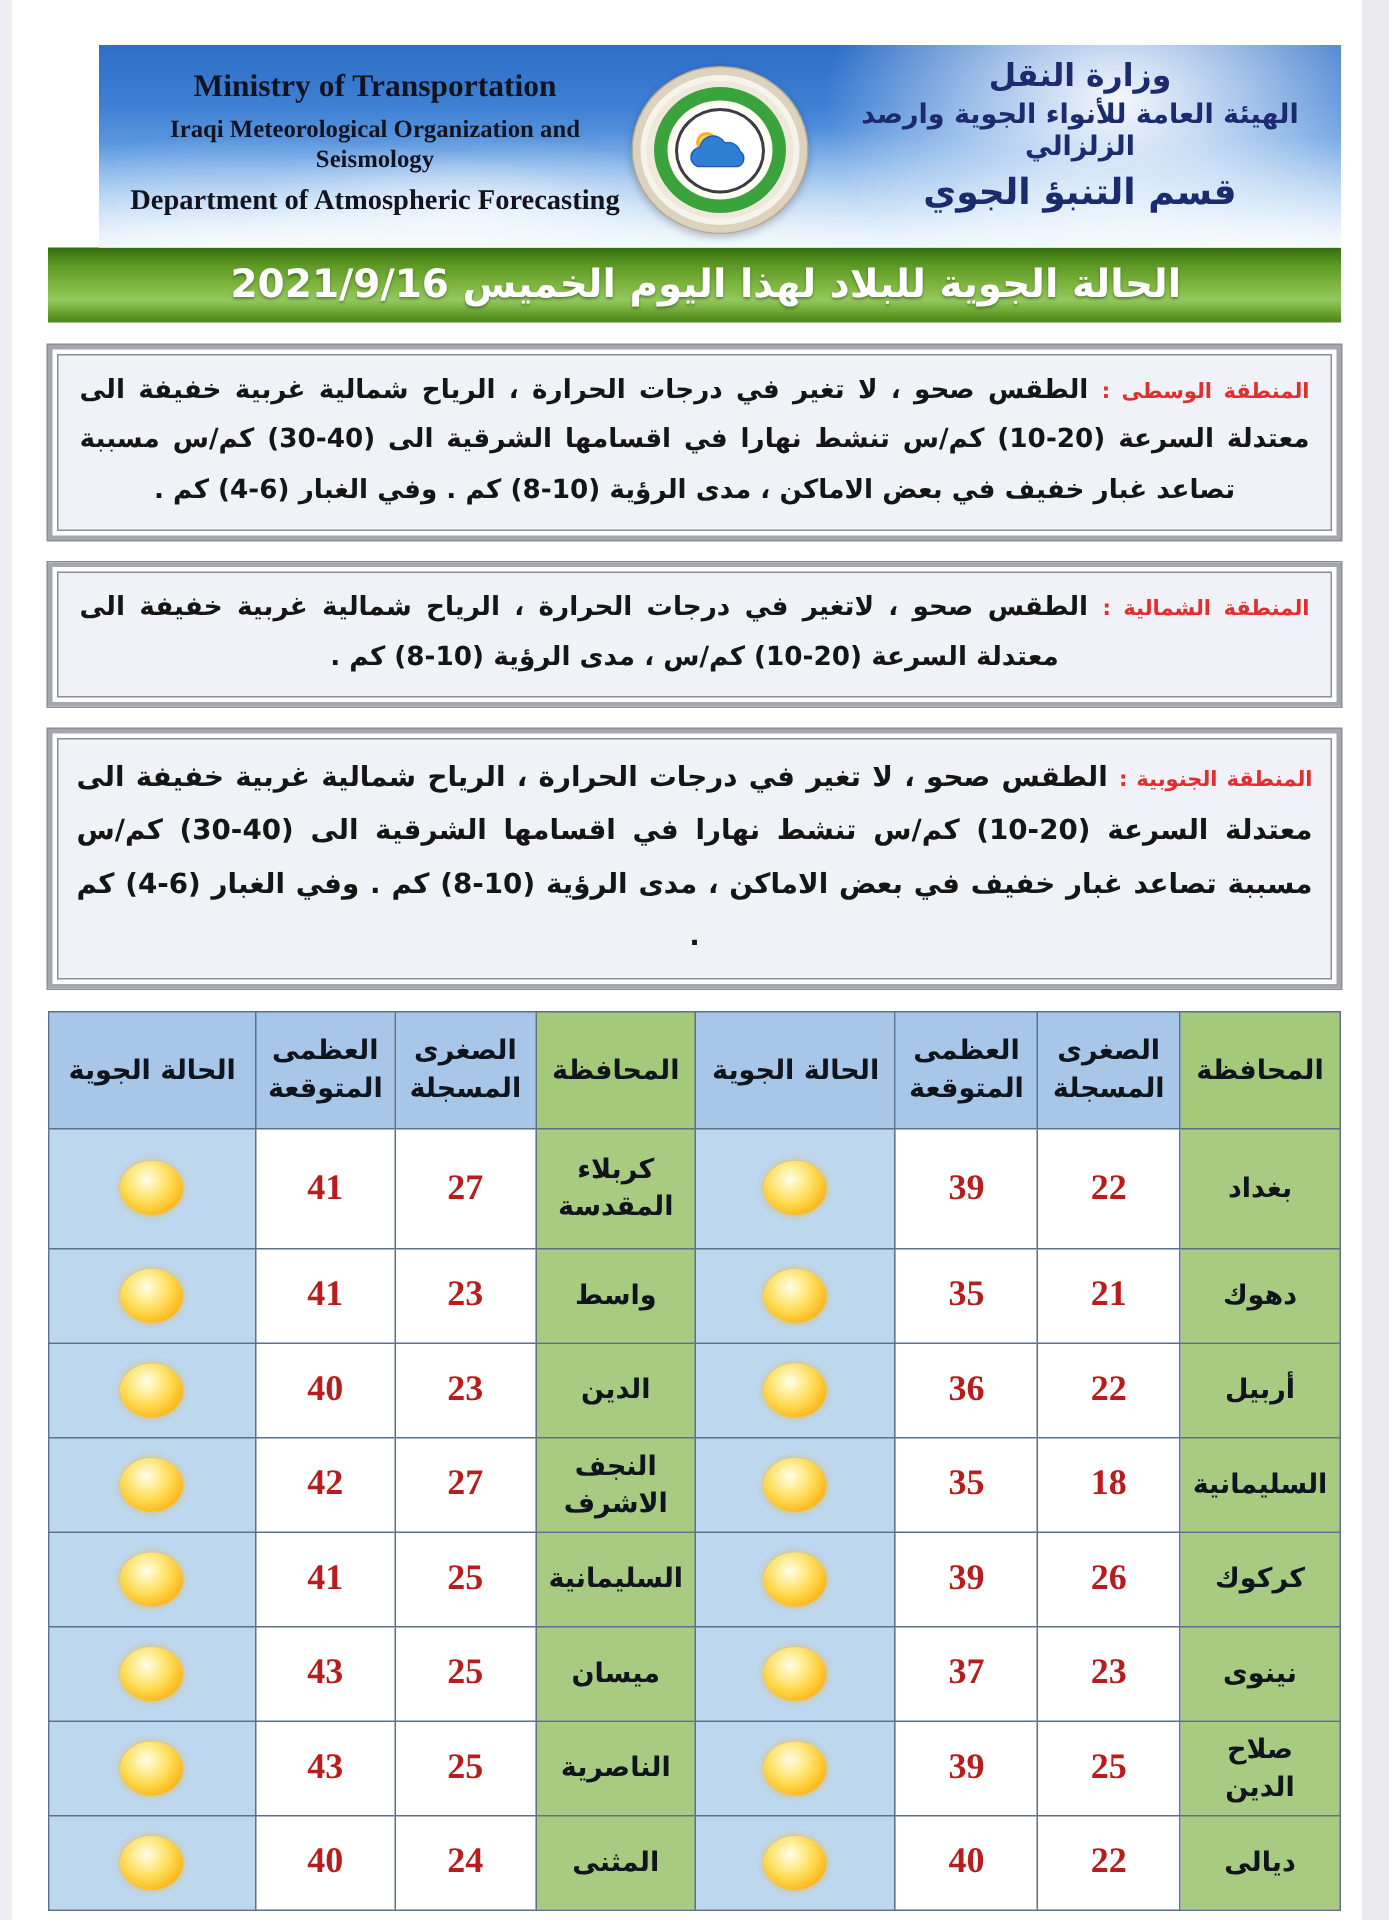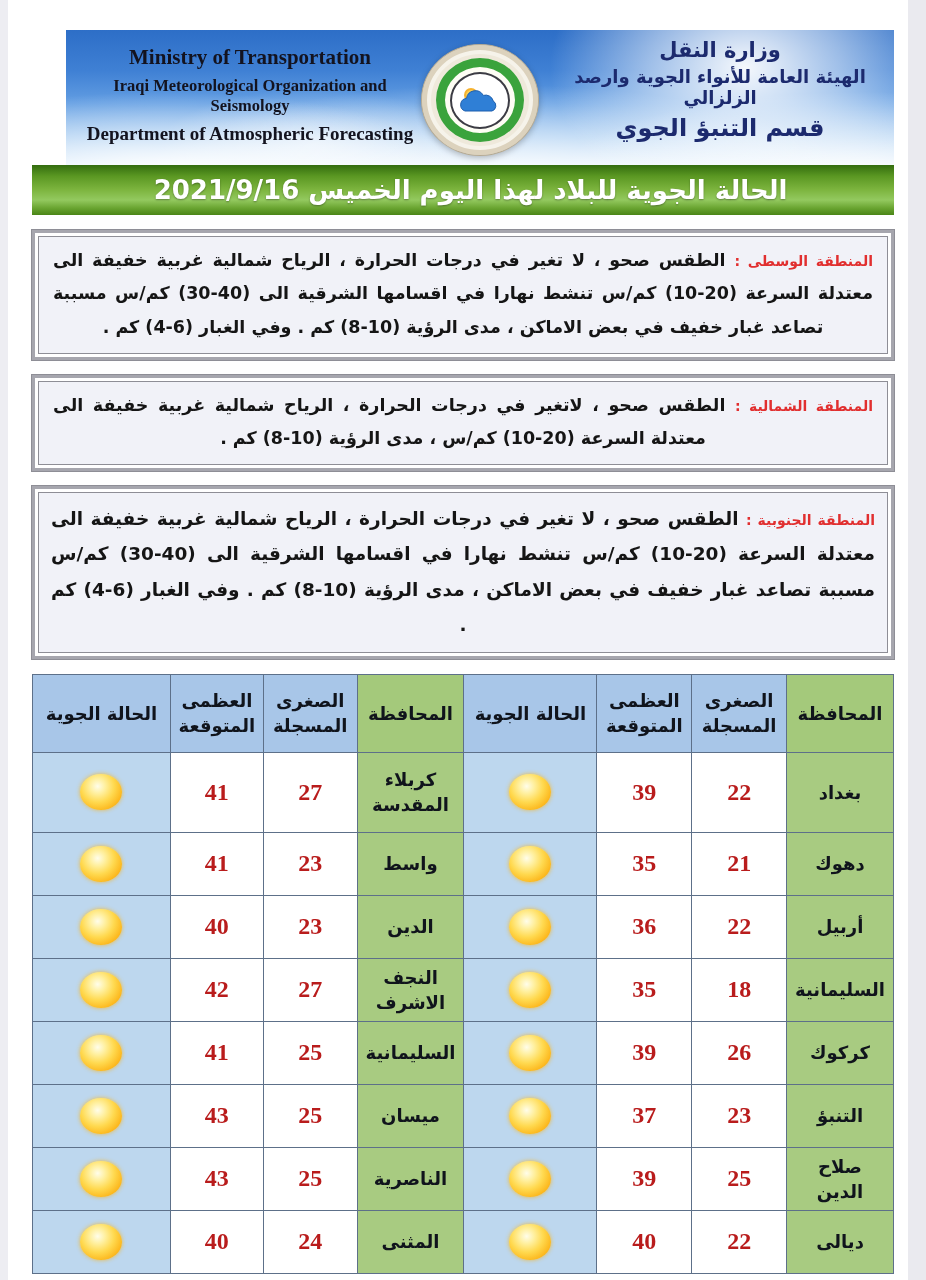--- a/index.html
+++ b/index.html
@@ -253,21 +253,21 @@
     <td class="td-num">26</td>
     <td class="td-num">39</td>
     <td class="td-cond"><span class="sun"></span></td>
     <td class="td-gov">السليمانية</td>
     <td class="td-num">25</td>
     <td class="td-num">41</td>
     <td class="td-cond"><span class="sun"></span></td>
   </tr>
 
   <tr>
-    <td class="td-gov">التنبؤ</td>
+    <td class="td-gov">نينوى</td>
     <td class="td-num">23</td>
     <td class="td-num">37</td>
     <td class="td-cond"><span class="sun"></span></td>
     <td class="td-gov">ميسان</td>
     <td class="td-num">25</td>
     <td class="td-num">43</td>
     <td class="td-cond"><span class="sun"></span></td>
   </tr>
 
   <tr>

